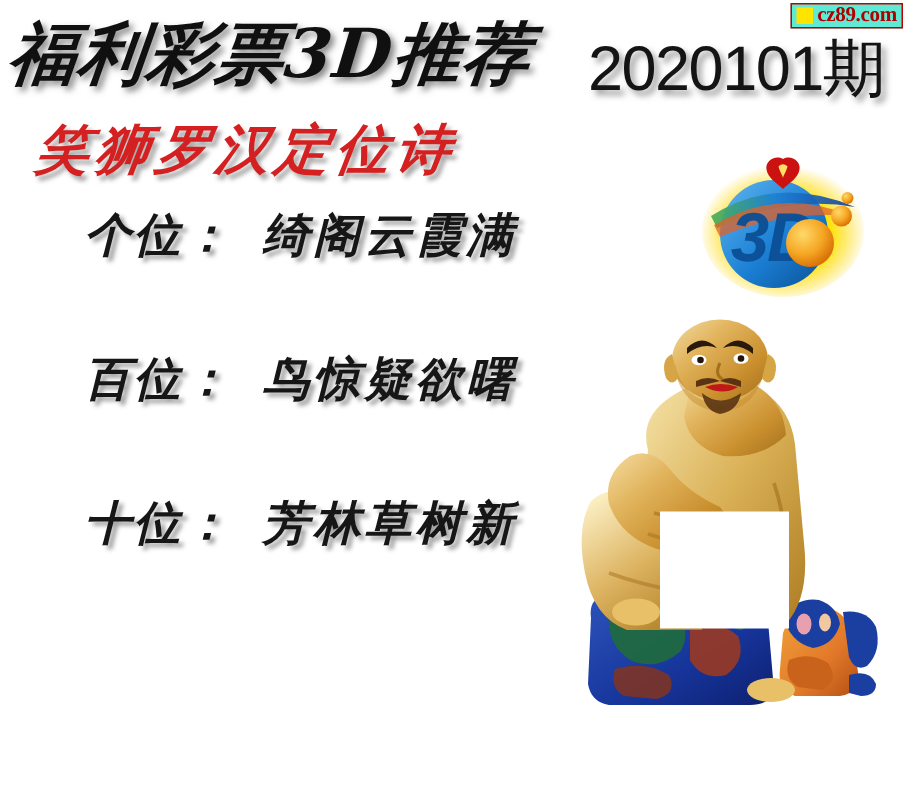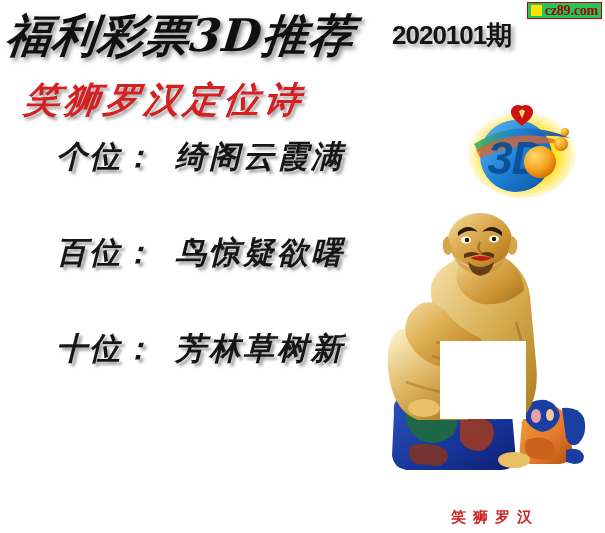--- a/index.html
+++ b/index.html
@@ -19,21 +19,21 @@
   }
 
   
   .watermark {
     position: absolute;
     top: 2px;
     right: 3px;
     display: flex;
     align-items: center;
     gap: 3px;
-    background: #22c55e;
+    background: #5eead4;
     border: 1px solid #c00000;
     padding: 0px 3px 0px 3px;
     height: 17px;
     box-sizing: border-box;
     z-index: 40;
   }
   .watermark .wm-square {
     width: 11px;
     height: 11px;
     background: #ffe400;
@@ -62,22 +62,22 @@
     white-space: nowrap;
     text-shadow: 3px 3px 4px rgba(120,120,120,0.85);
     transform: skewX(-6deg);
     z-index: 20;
   }
   .issue-number {
     position: absolute;
     left: 392px;
     top: 18px;
     font-family: "Liberation Sans", sans-serif;
-    font-size: 26px;
-    font-weight: bold;
+    font-size: 42px;
+    font-weight: normal;
     color: #141414;
     white-space: nowrap;
     letter-spacing: -1px;
     text-shadow: 3px 3px 4px rgba(130,130,130,0.8);
     z-index: 20;
   }
 
   
   .sub-title {
     position: absolute;
@@ -318,15 +318,14 @@
     <path d="M72 24 Q64 28 68 40 Q72 46 76 40" fill="#d6a545"></path>
     <path d="M136 24 Q144 28 140 40 Q136 46 132 40" fill="#d6a545"></path>
 
     <ellipse cx="48" cy="196" rx="16" ry="9" fill="#e7c067"></ellipse>
     <ellipse cx="86" cy="194" rx="18" ry="9" fill="#e7c067"></ellipse>
     <ellipse cx="138" cy="248" rx="16" ry="8" fill="#e7c067"></ellipse>
   </svg>
 
   <div class="blank-patch"></div>
 
-  <div class="statue-caption">笑狮罗汉</div>
 
 </div>
 
 </body></html>

